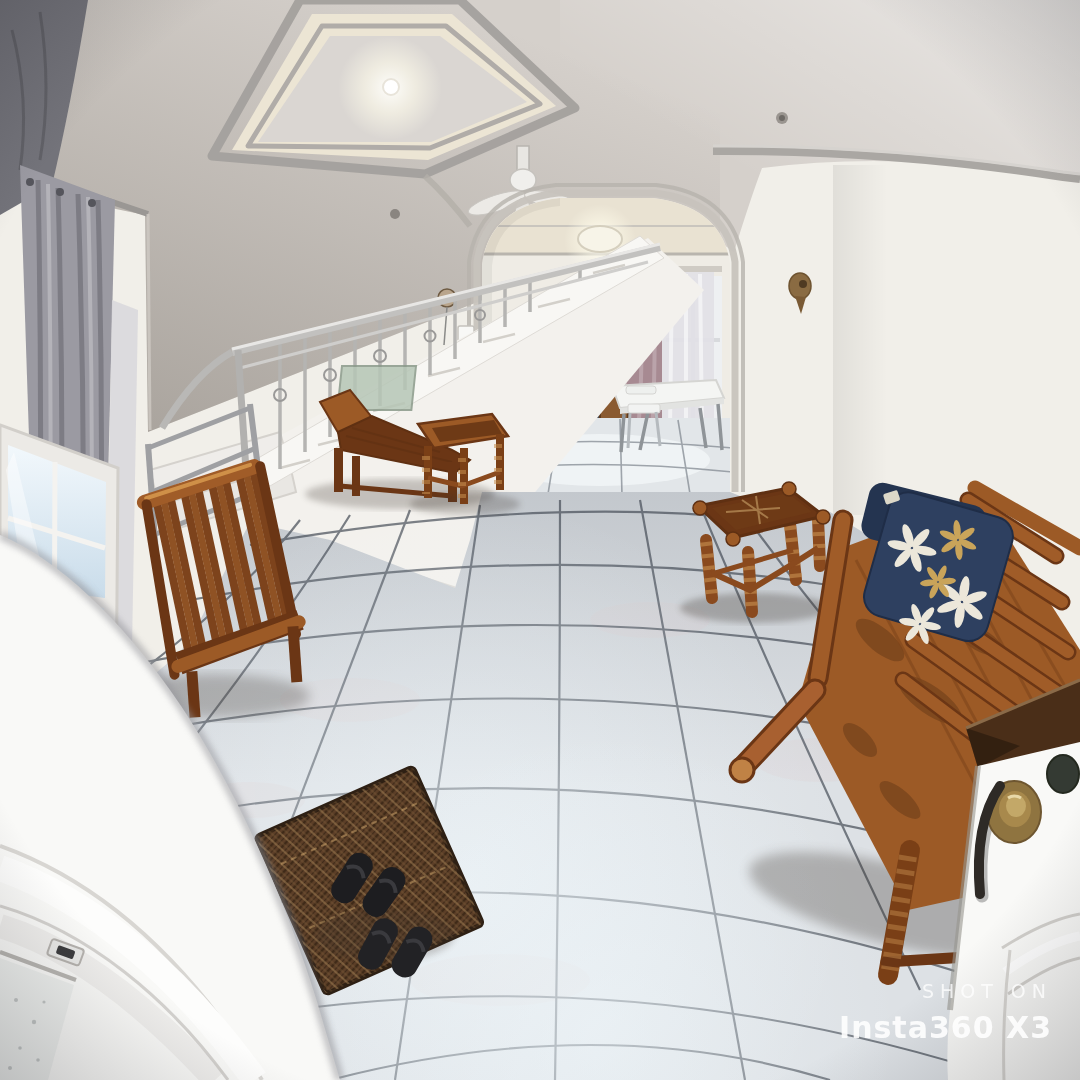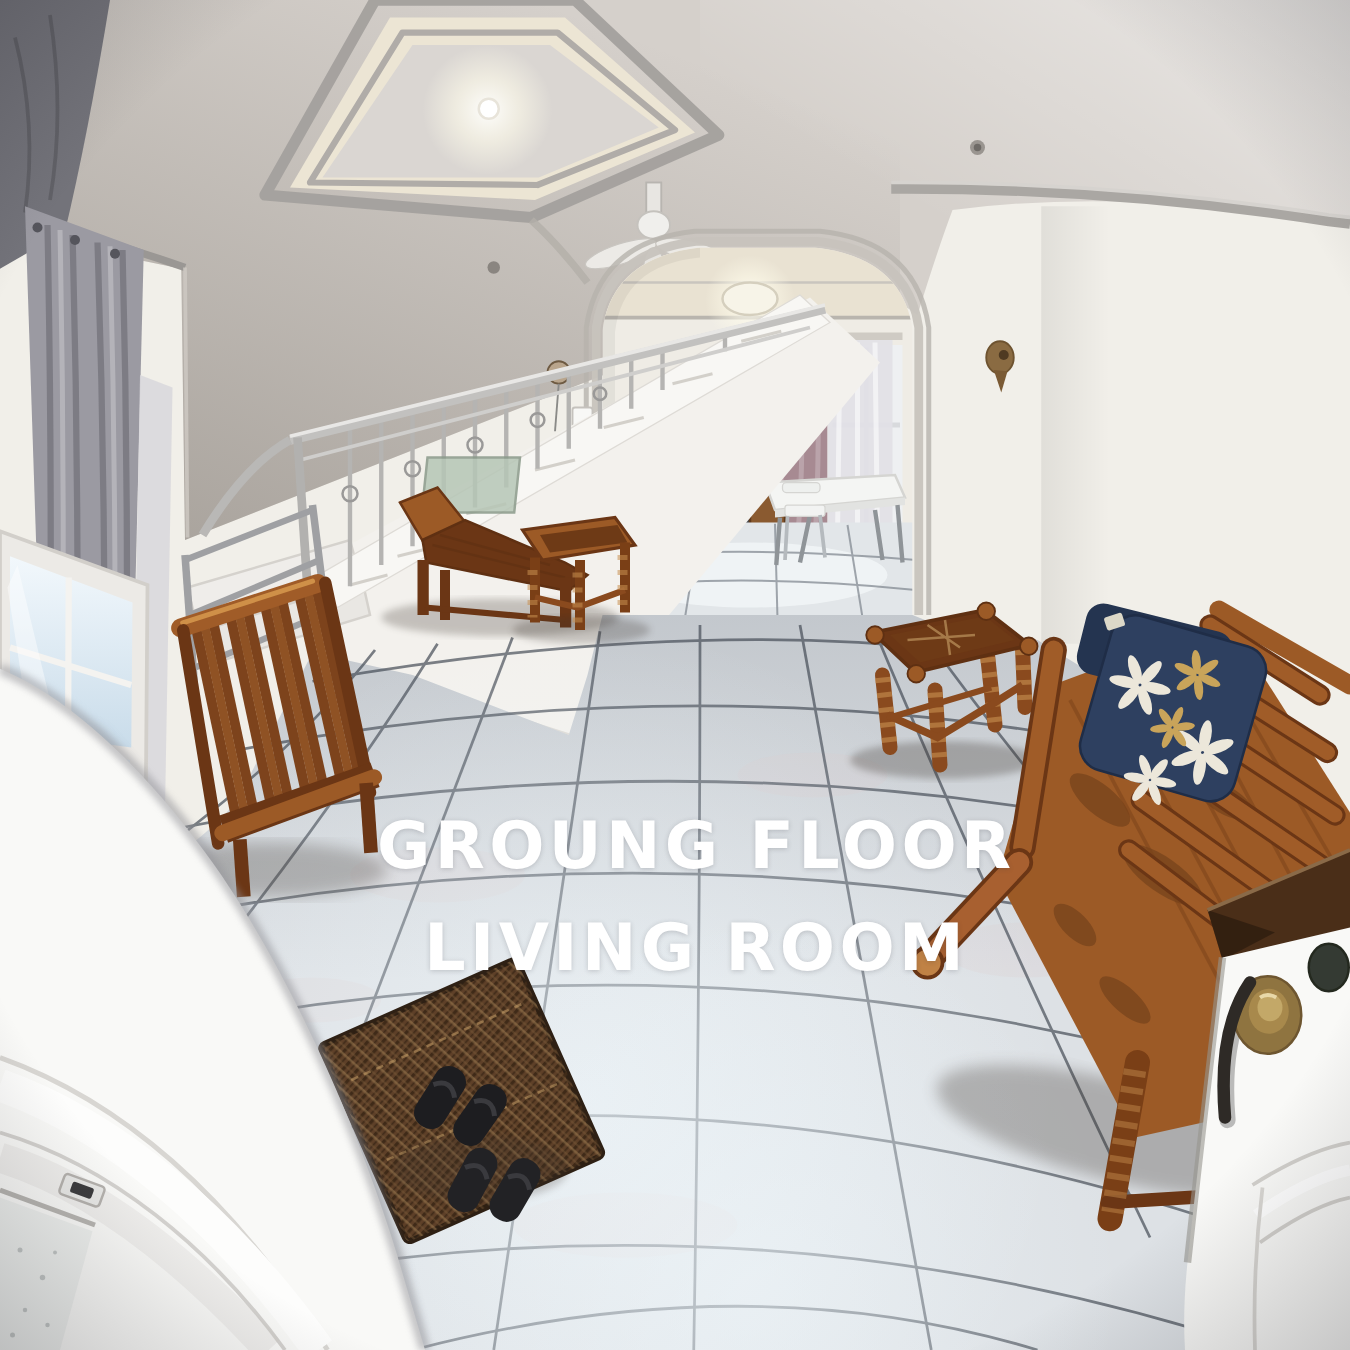--- a/index.html
+++ b/index.html
@@ -484,17 +484,17 @@
     <ellipse cx="1015" cy="809" rx="16" ry="18" fill="#a8894c"></ellipse>
     <ellipse cx="1016" cy="806" rx="10" ry="11" fill="#c3a868"></ellipse>
     <path d="M1008,798 Q1014,794 1021,798" stroke="#e8d8a8" stroke-width="3" fill="none"></path>
     <path d="M1000,786 Q974,824 980,894" fill="none" stroke="#2e2a26" stroke-width="10" stroke-linecap="round"></path>
   </g>
 </g>
 
 <rect x="0" y="0" width="1080" height="1080" fill="url(#vign)"></rect>
 </svg>
 
-<div class="title">
-  <div>GROUNG FLOOR</div>
-  <div>LIVING ROOM</div>
+<div class="wm">
+  <div class="wm-shot">SHOT ON</div>
+  <div class="wm-cam">Insta360 X3</div>
 </div>
 </div>
 
 </body></html>

